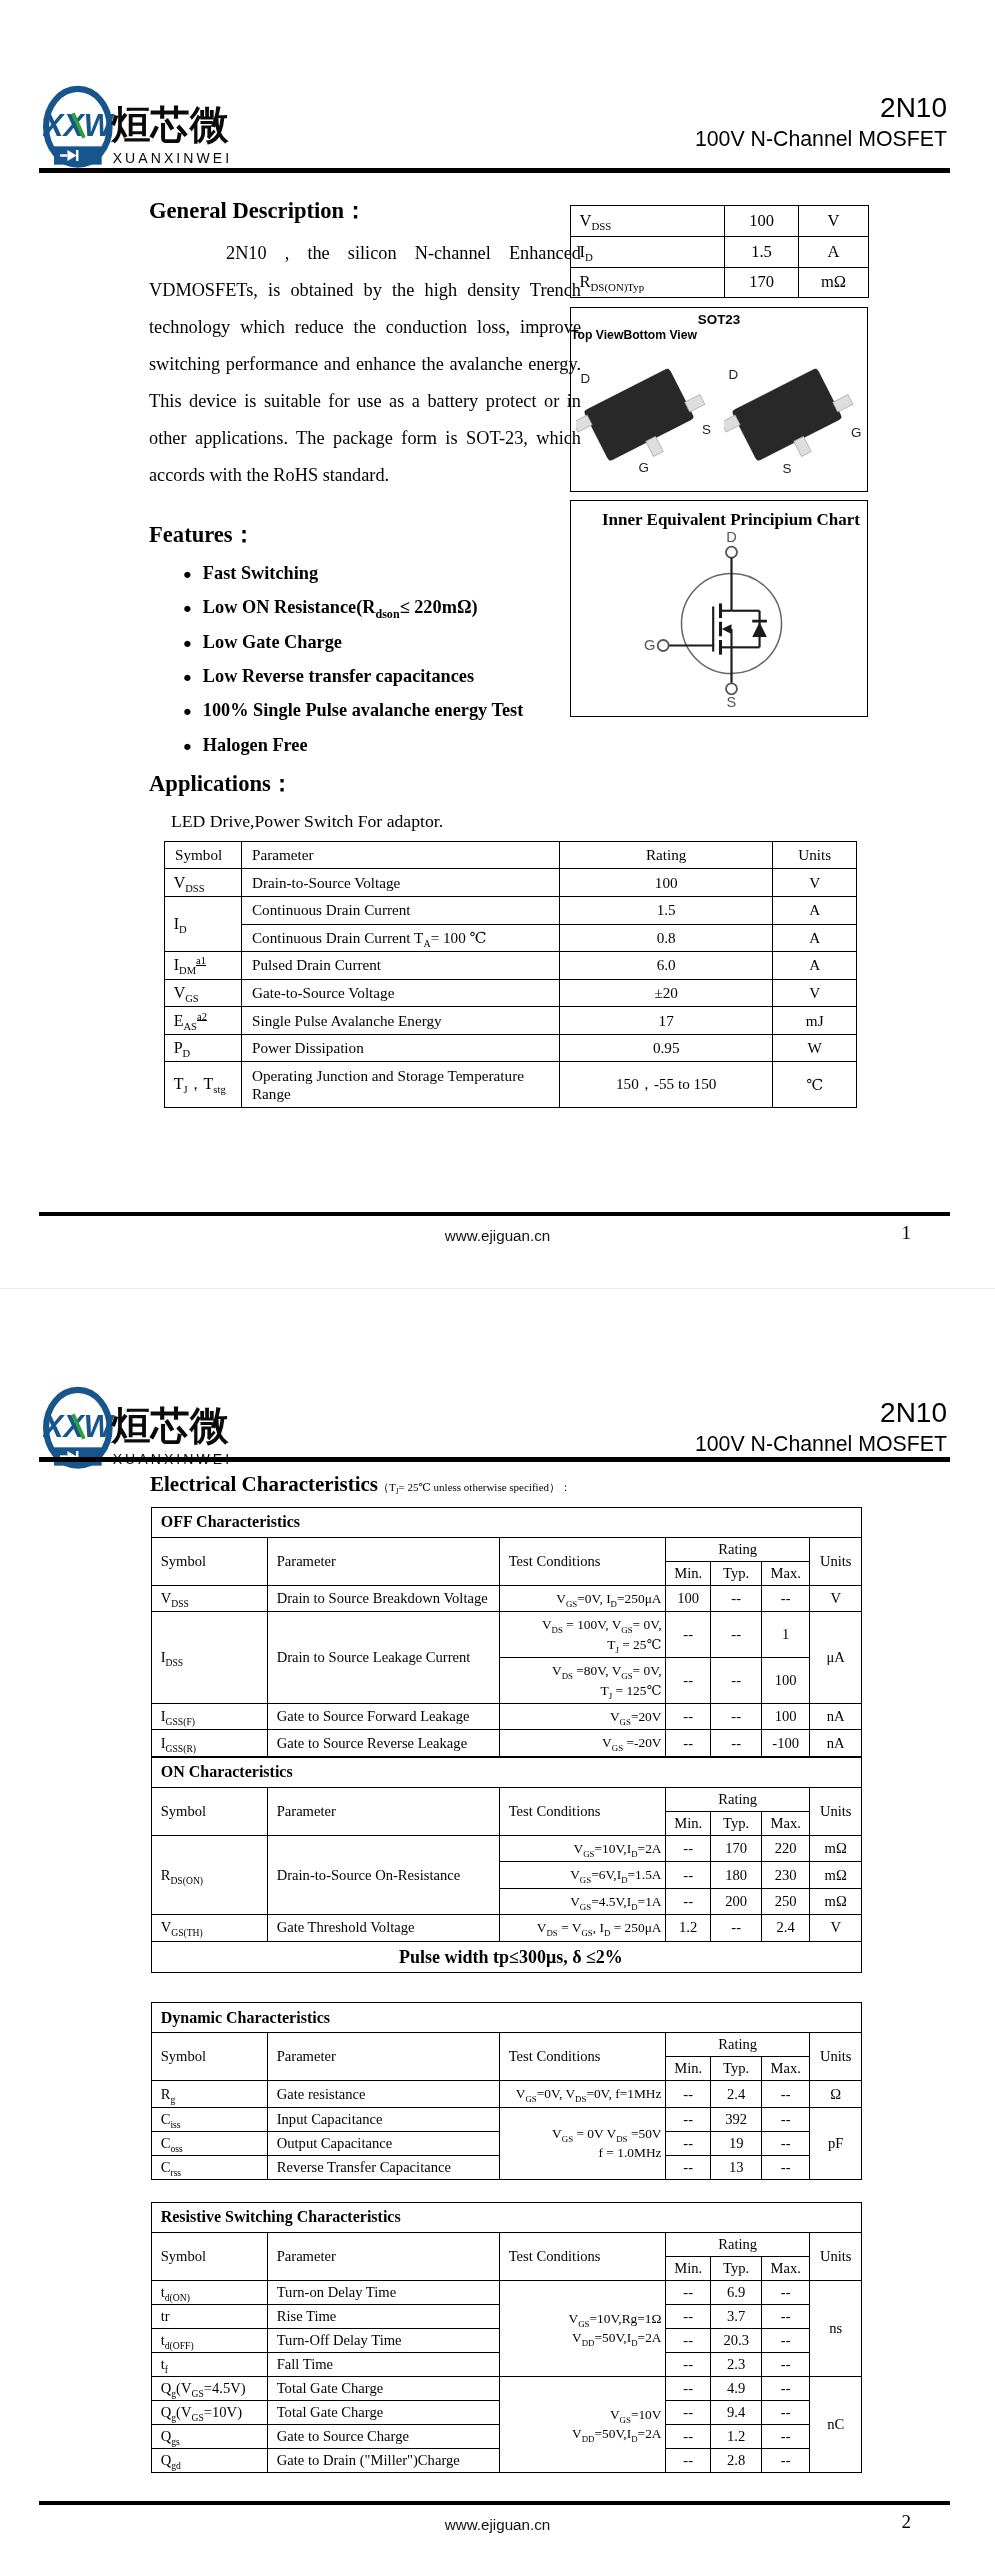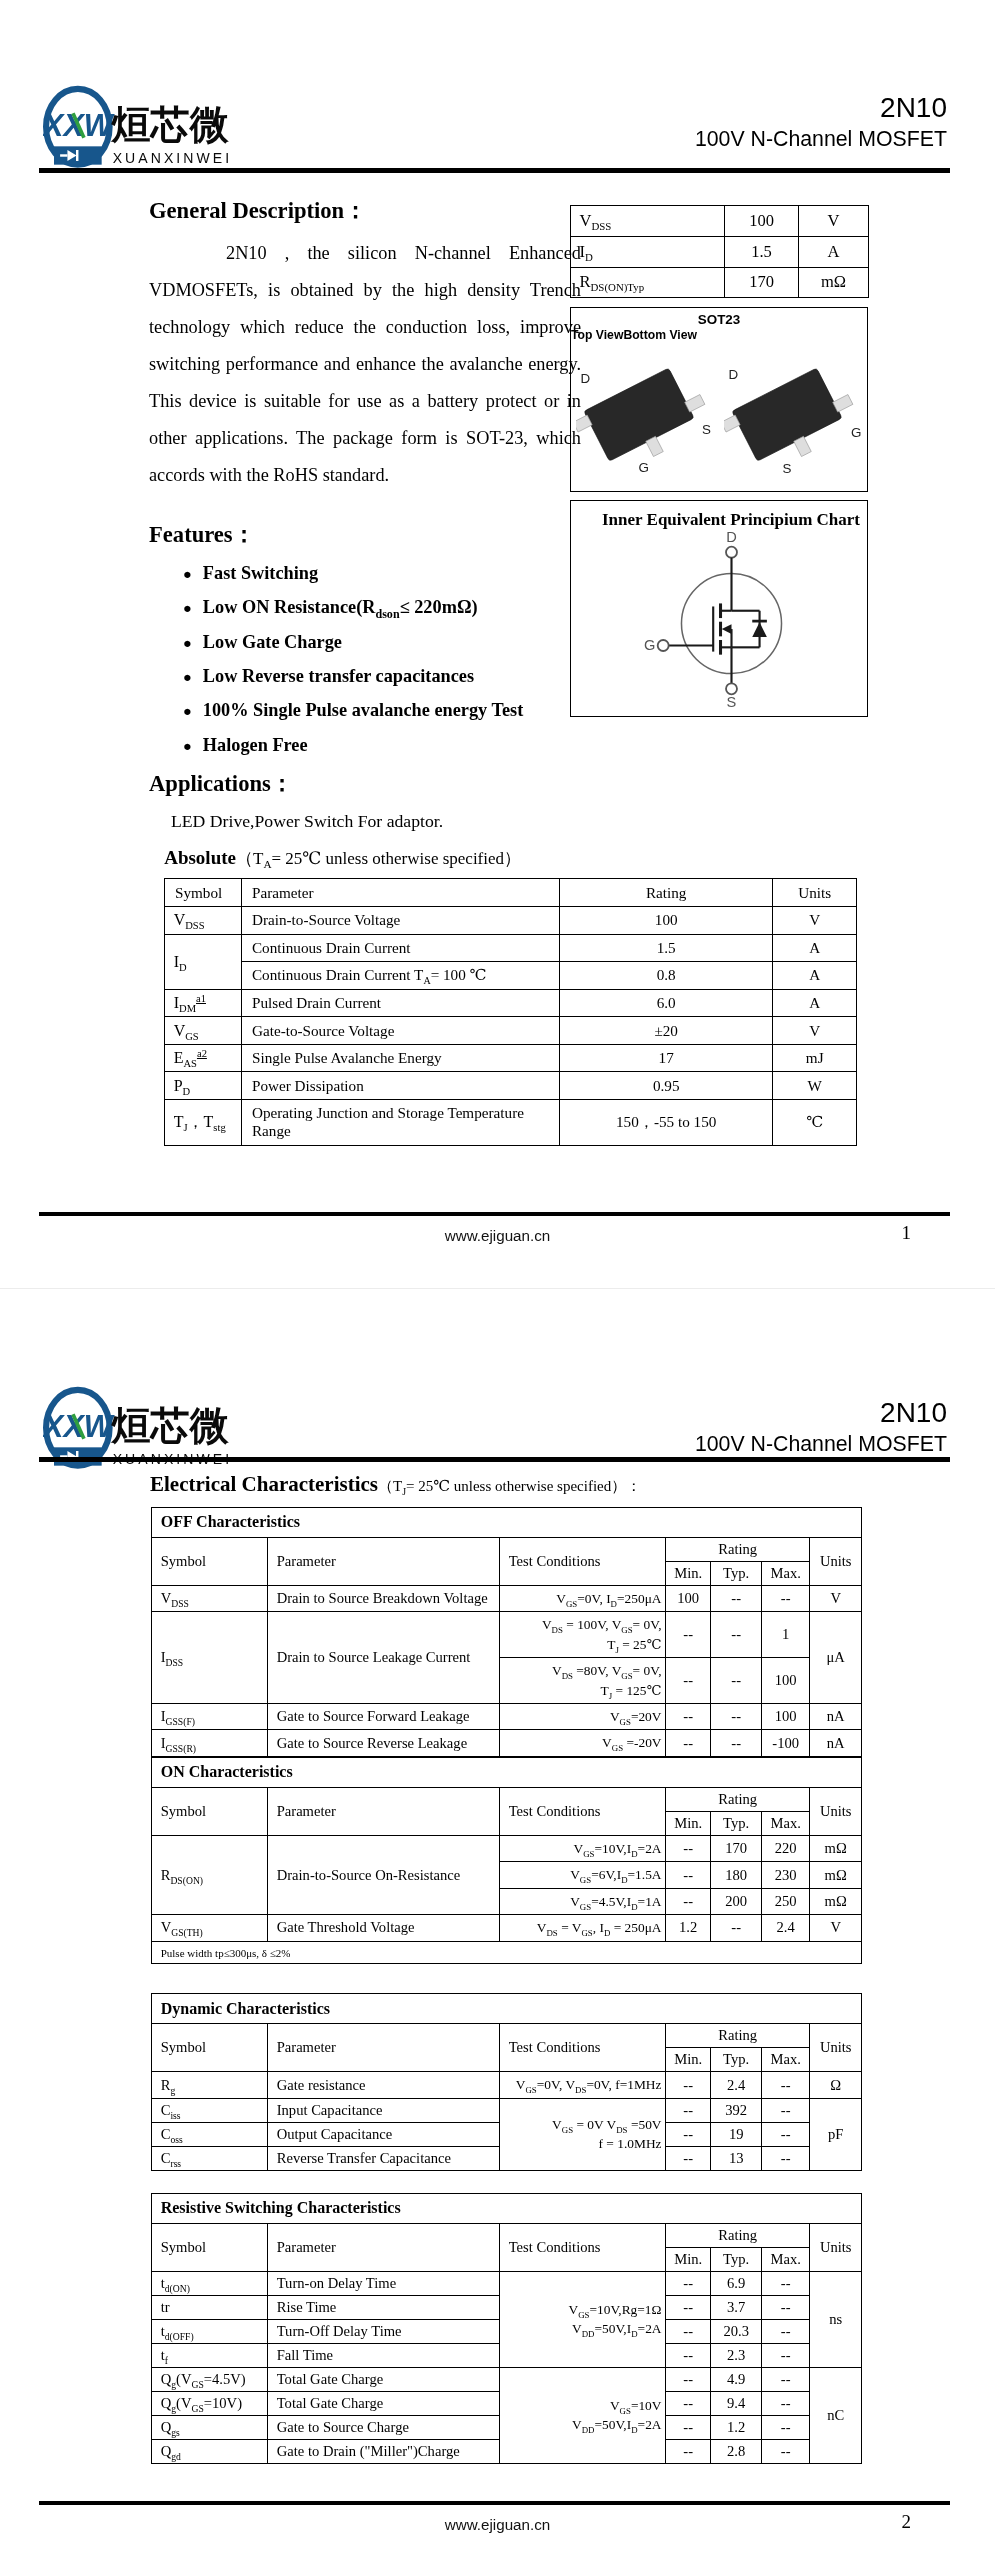--- a/index.html
+++ b/index.html
@@ -46,31 +46,31 @@
   .chips{display:flex;justify-content:space-around;margin-top:1.2px;}
   .chip{position:relative;width:139px;height:133px;}
   .pl{position:absolute;font-family:"Liberation Sans",sans-serif;font-size:13.4px;color:#222;}
   .innerbox{margin-top:8.5px;border:1.8px solid #000;height:215px;padding-left:24px;}
   .inner-title{font-size:17px;font-weight:bold;text-align:center;margin-top:8.5px;}
   .mos{display:block;margin:2.4px auto 0 auto;}
   
   .flow2{position:absolute;left:150px;top:183px;width:720px;}
   .ehead{font-size:20px;}
   .ehead .bb{font-weight:bold;font-size:21px;}
-  .ehead .cond{font-size:15px;}
+  .ehead .cond{font-size:11px;}
   table.p2{width:710px;margin-left:1.2px;}
   table.p2 td{font-size:14.6px;padding:3px 3.7px;}
   table.p2 td.band{font-weight:bold;font-size:16px;text-align:left;padding:5.5px 0 5.5px 8.5px;}
   table.p2 td.l{text-align:left;padding-left:8.5px;}
   table.p2 td.tc{text-align:right;padding-left:7.3px;font-size:13.4px;line-height:1.45;}
   table.p2.off{margin-top:9.8px;}
   table.p2.on{}
   table.p2.dyn{margin-top:29px;}
   table.p2.res{margin-top:22px;}
-  table.p2 td.note{ text-align:left;padding:4.9px 0 4.9px 8.5px;font-size:11px;}
+  table.p2 td.note{ text-align:center;padding:4.9px 0 4.9px 8.5px;font-size:18px;font-weight:bold;}
 </style>
 </head>
 <body>
 
 <div class="page">
 
   <div class="logo">
     <svg width="220" height="98" viewBox="0 0 360 160">
       <ellipse cx="57" cy="78" rx="52" ry="62" fill="none" stroke="#17568c" stroke-width="10"></ellipse>
       <text x="57" y="93" font-size="50" font-weight="bold" font-style="italic" fill="#17568c" text-anchor="middle" font-family="Liberation Sans, sans-serif">XXW</text>
@@ -116,23 +116,20 @@
         <span>100% Single Pulse avalanche energy Test</span>
       </div>
     <div class="fi">
         <span class="bullet">●</span>
         <span>Halogen Free</span>
       </div>
 
     <div class="bighead apps-head">Applications：</div>
     <div class="apps-text">LED Drive,Power Switch For adaptor.</div>
 
-    <div class="abs-head">
-      <span class="bb">Absolute</span><span>（T<sub>A</sub>= 25℃  unless otherwise specified）</span>
-    </div>
 
     <table class="ds abs">
       <colgroup>
           <col style="width:77px">
           <col style="width:318px">
           <col style="width:213px">
           <col style="width:84px">
         </colgroup>
       <tbody>
           <tr>

